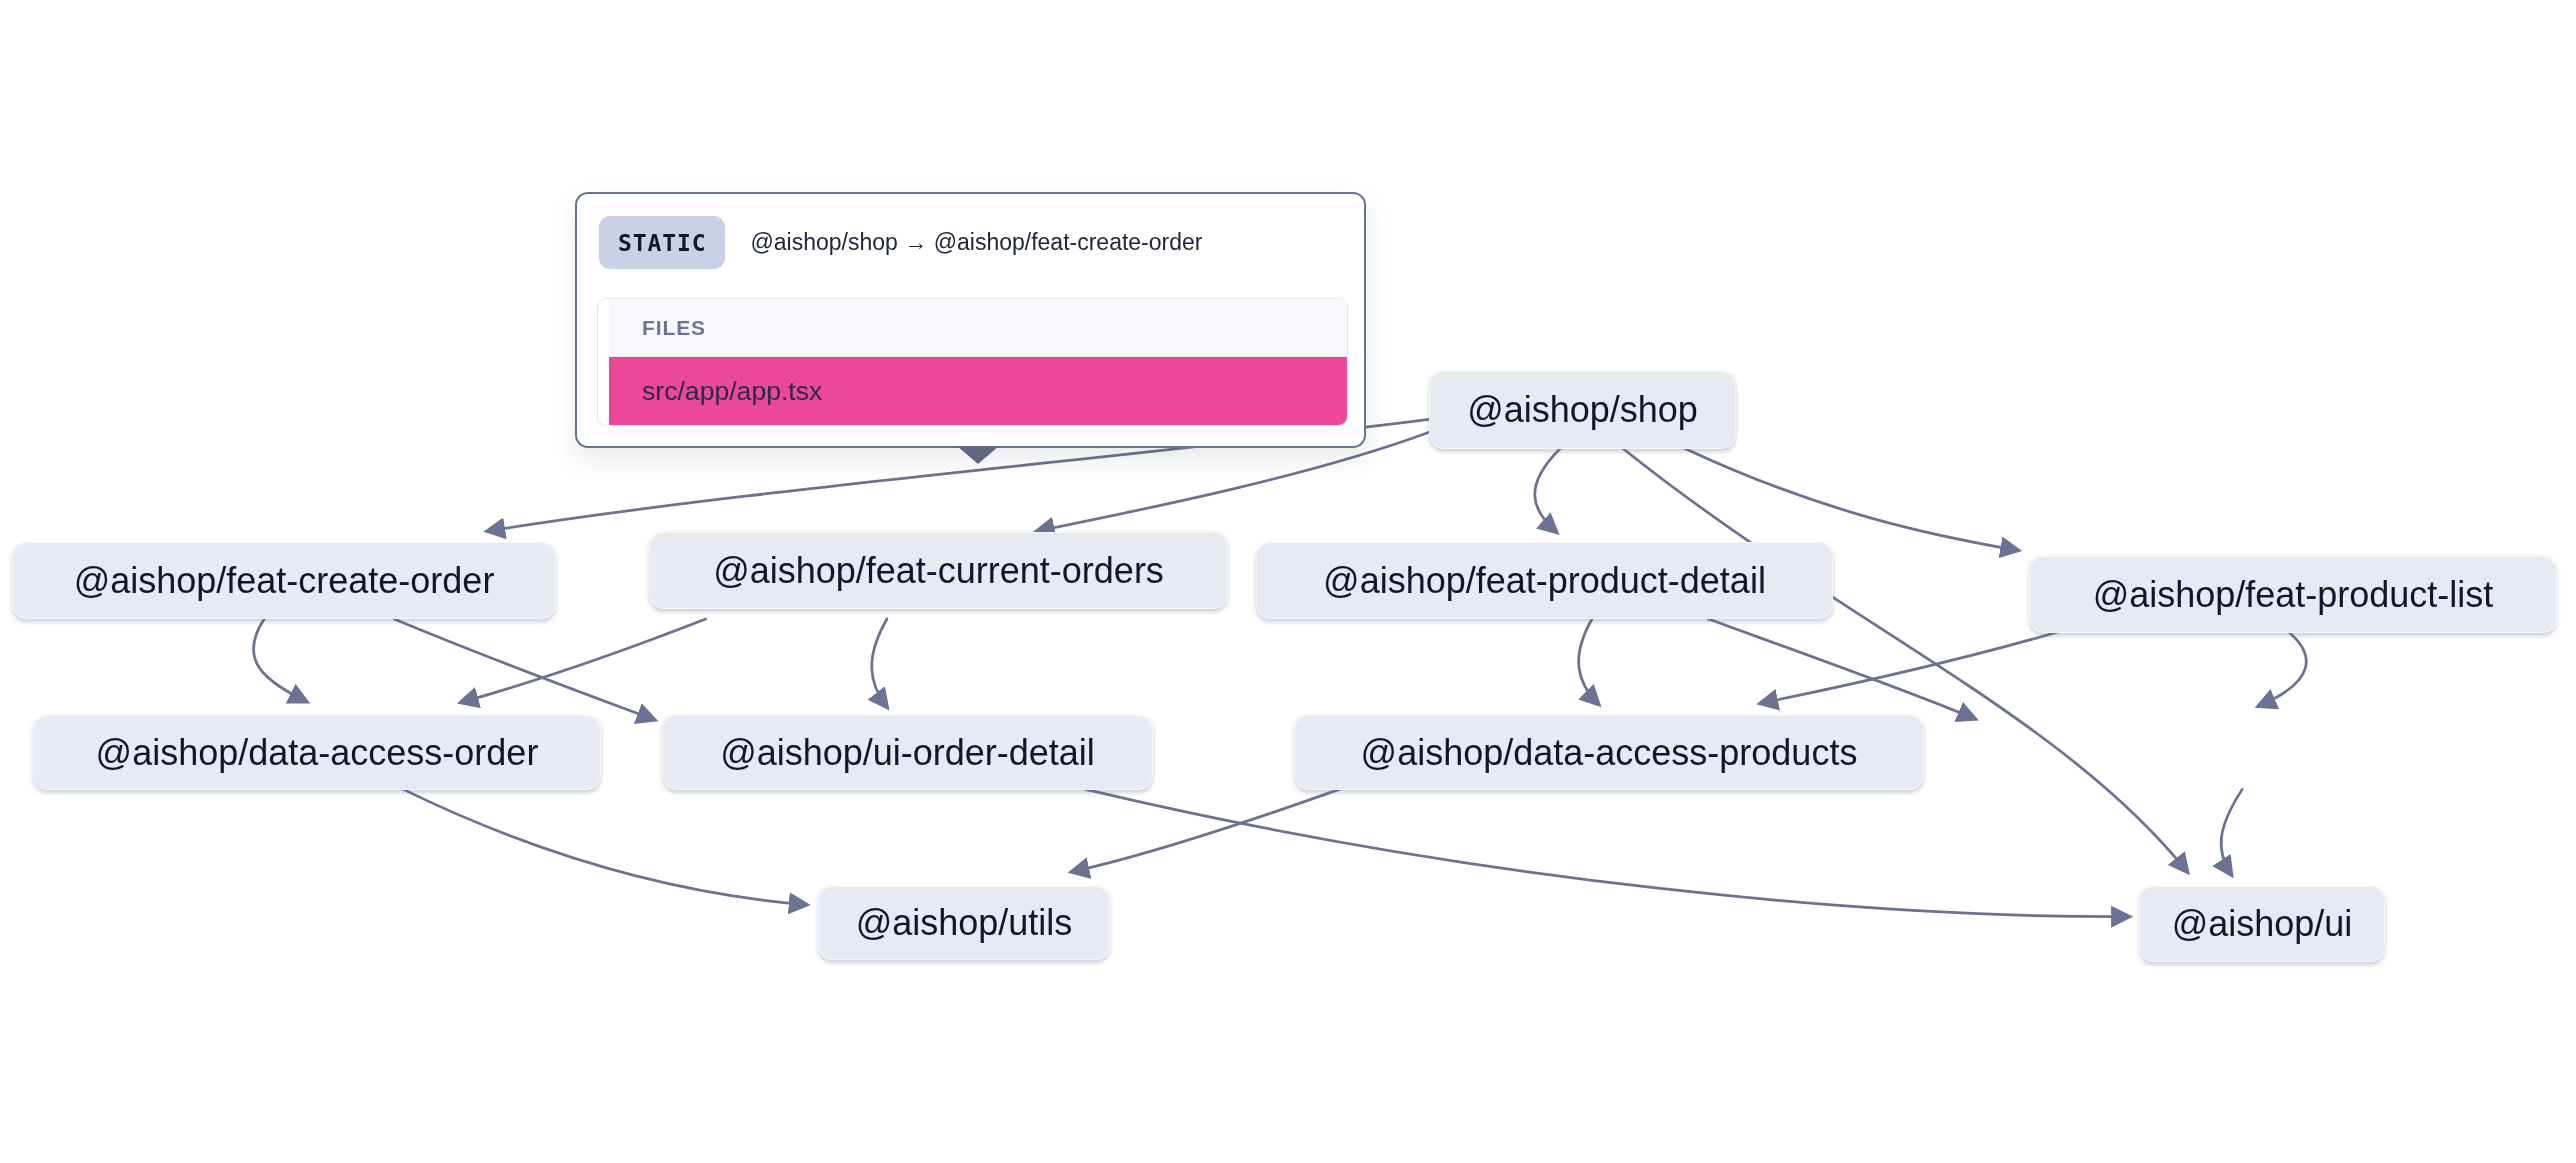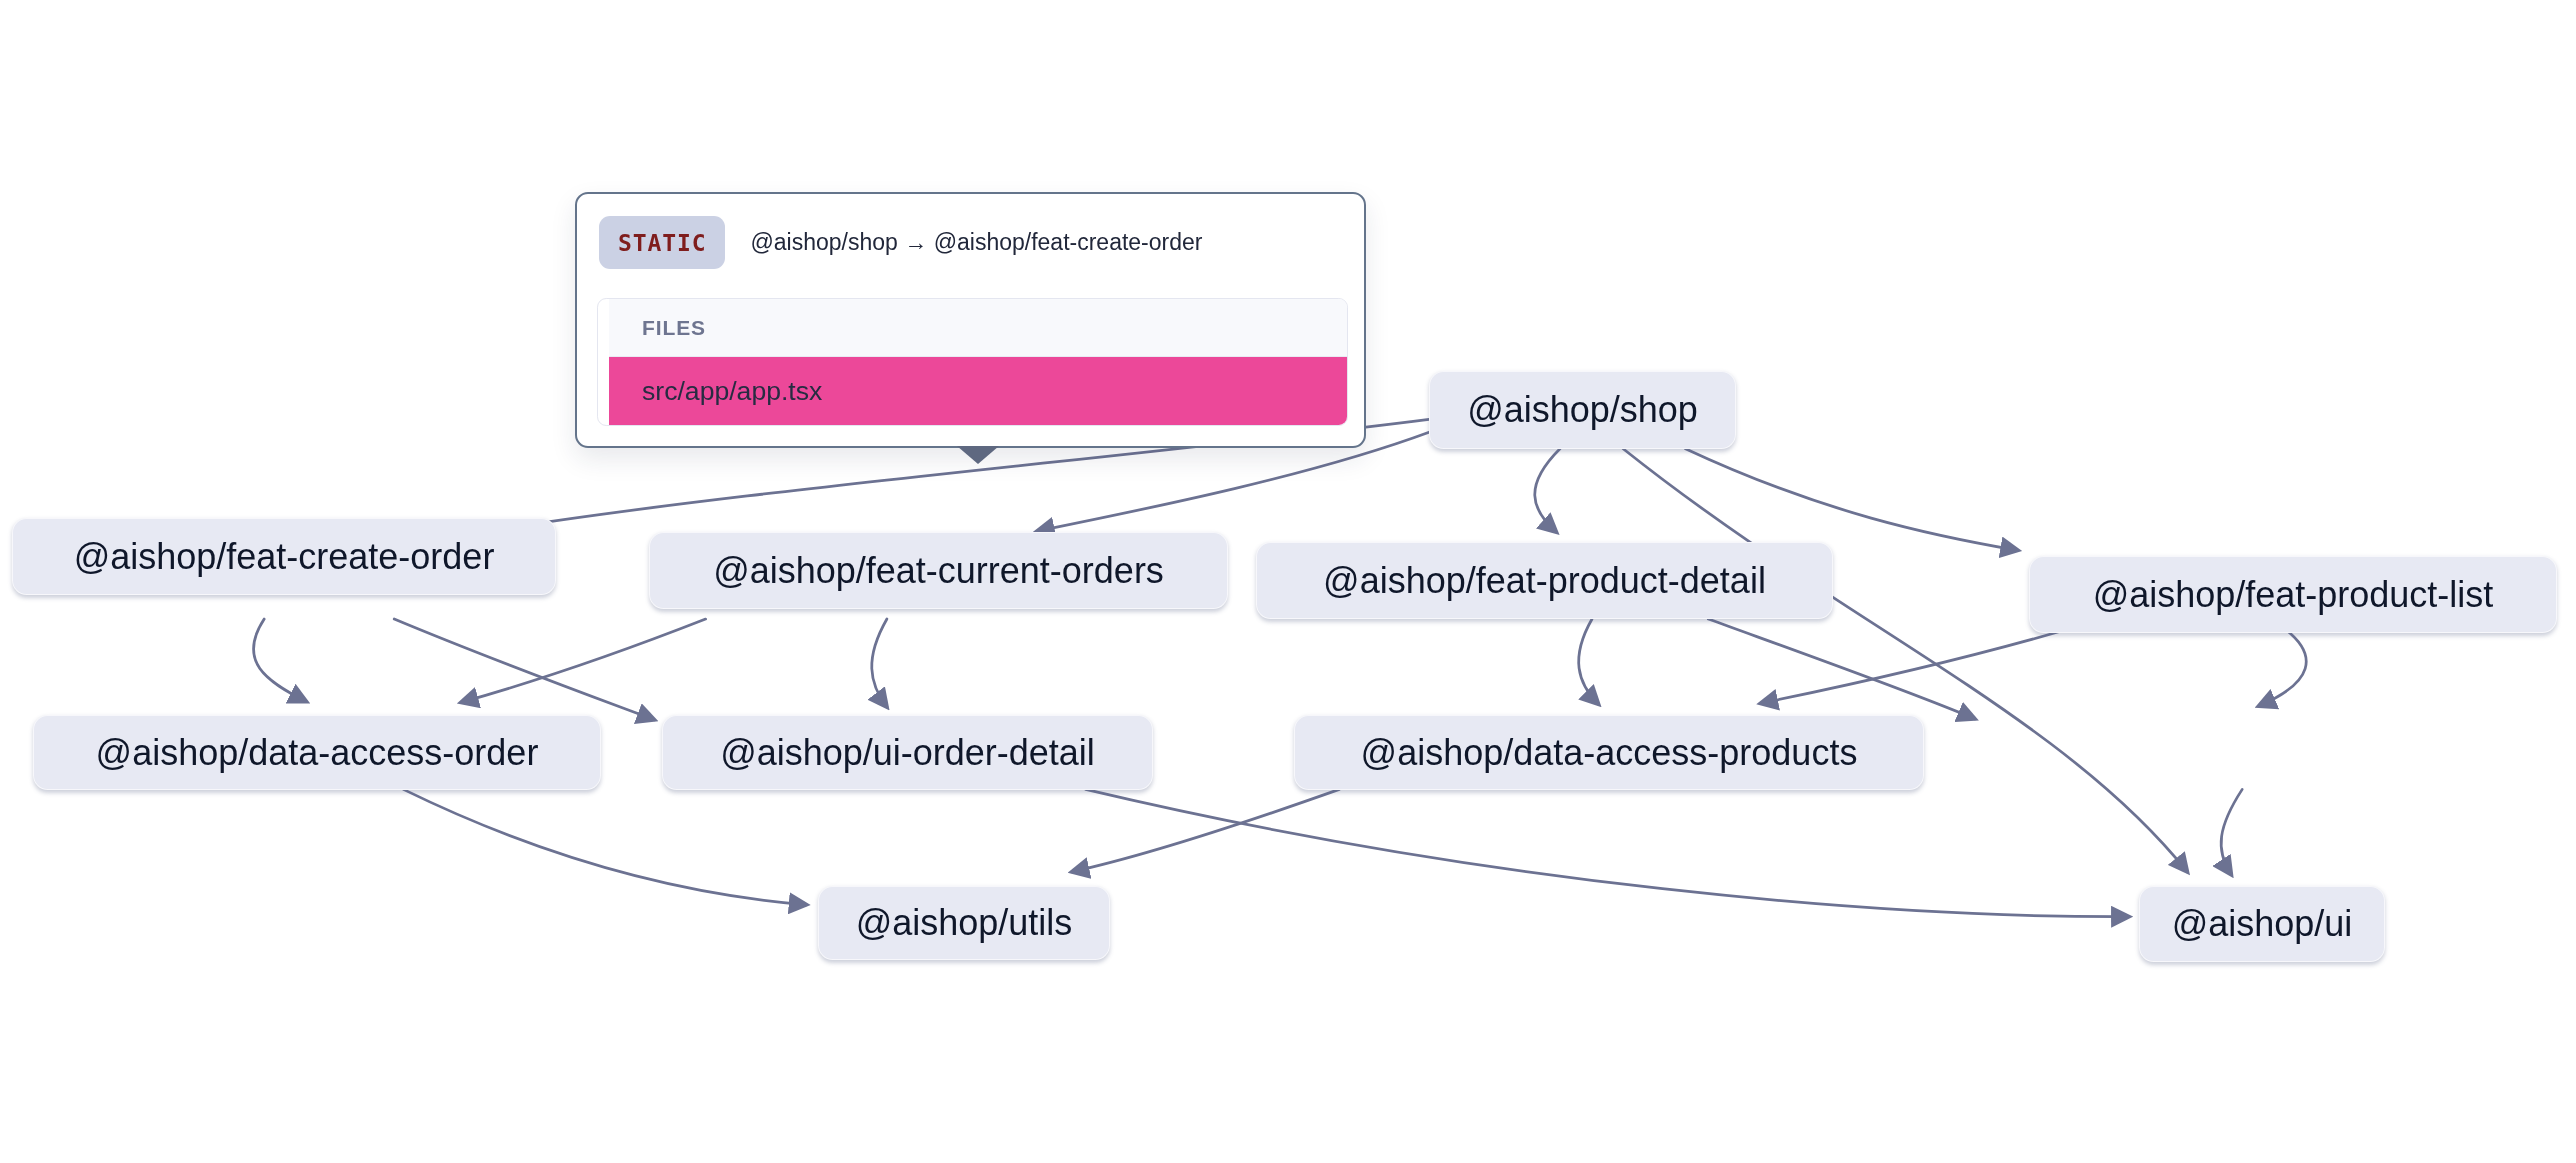--- a/index.html
+++ b/index.html
@@ -62,21 +62,21 @@
     border-top: 18.3px solid #5e6880;
   }
   .tooltip-header {
     display: flex;
     align-items: center;
     gap: 25px;
     padding: 22px 20px 0 22px;
   }
   .badge {
     background: #cbd1e4;
-    color: #7f1d1d;
+    color: #0f172a;
     font-family: "DejaVu Sans Mono", monospace;
     font-weight: 700;
     font-size: 23px;
     letter-spacing: 0.9px;
     padding: 13.7px 19px;
     border-radius: 11px;
     flex: 0 0 auto;
   }
   .relation {
     font-family: Liberation Sans, sans-serif;
@@ -156,21 +156,21 @@
       <span class="relation">@aishop/shop → @aishop/feat-create-order</span>
     </div>
     <div class="files-box">
       <div class="files-header">FILES</div>
       <div class="file-row">src/app/app.tsx</div>
     </div>
     <div class="tooltip-pointer"></div>
   </div>
 
 <div class="node" style="left: 1429px; top: 371px; width: 307px; height: 78px;">@aishop/shop</div>
-    <div class="node" style="left: 12px; top: 518px; width: 544px; height: 77px;">@aishop/feat-create-order</div>
+    <div class="node" style="left: 12px; top: 542px; width: 544px; height: 77px;">@aishop/feat-create-order</div>
     <div class="node" style="left: 649px; top: 532px; width: 579px; height: 77px;">@aishop/feat-current-orders</div>
     <div class="node" style="left: 1256px; top: 542px; width: 577px; height: 77px;">@aishop/feat-product-detail</div>
     <div class="node" style="left: 2029px; top: 556px; width: 528px; height: 77px;">@aishop/feat-product-list</div>
     <div class="node" style="left: 33px; top: 715px; width: 568px; height: 75px;">@aishop/data-access-order</div>
     <div class="node" style="left: 662px; top: 715px; width: 491px; height: 75px;">@aishop/ui-order-detail</div>
     <div class="node" style="left: 1294px; top: 715px; width: 630px; height: 75px;">@aishop/data-access-products</div>
     <div class="node" style="left: 818px; top: 886px; width: 292px; height: 74px;">@aishop/utils</div>
     <div class="node" style="left: 2139px; top: 886px; width: 246px; height: 76px;">@aishop/ui</div>
   </div>
 

